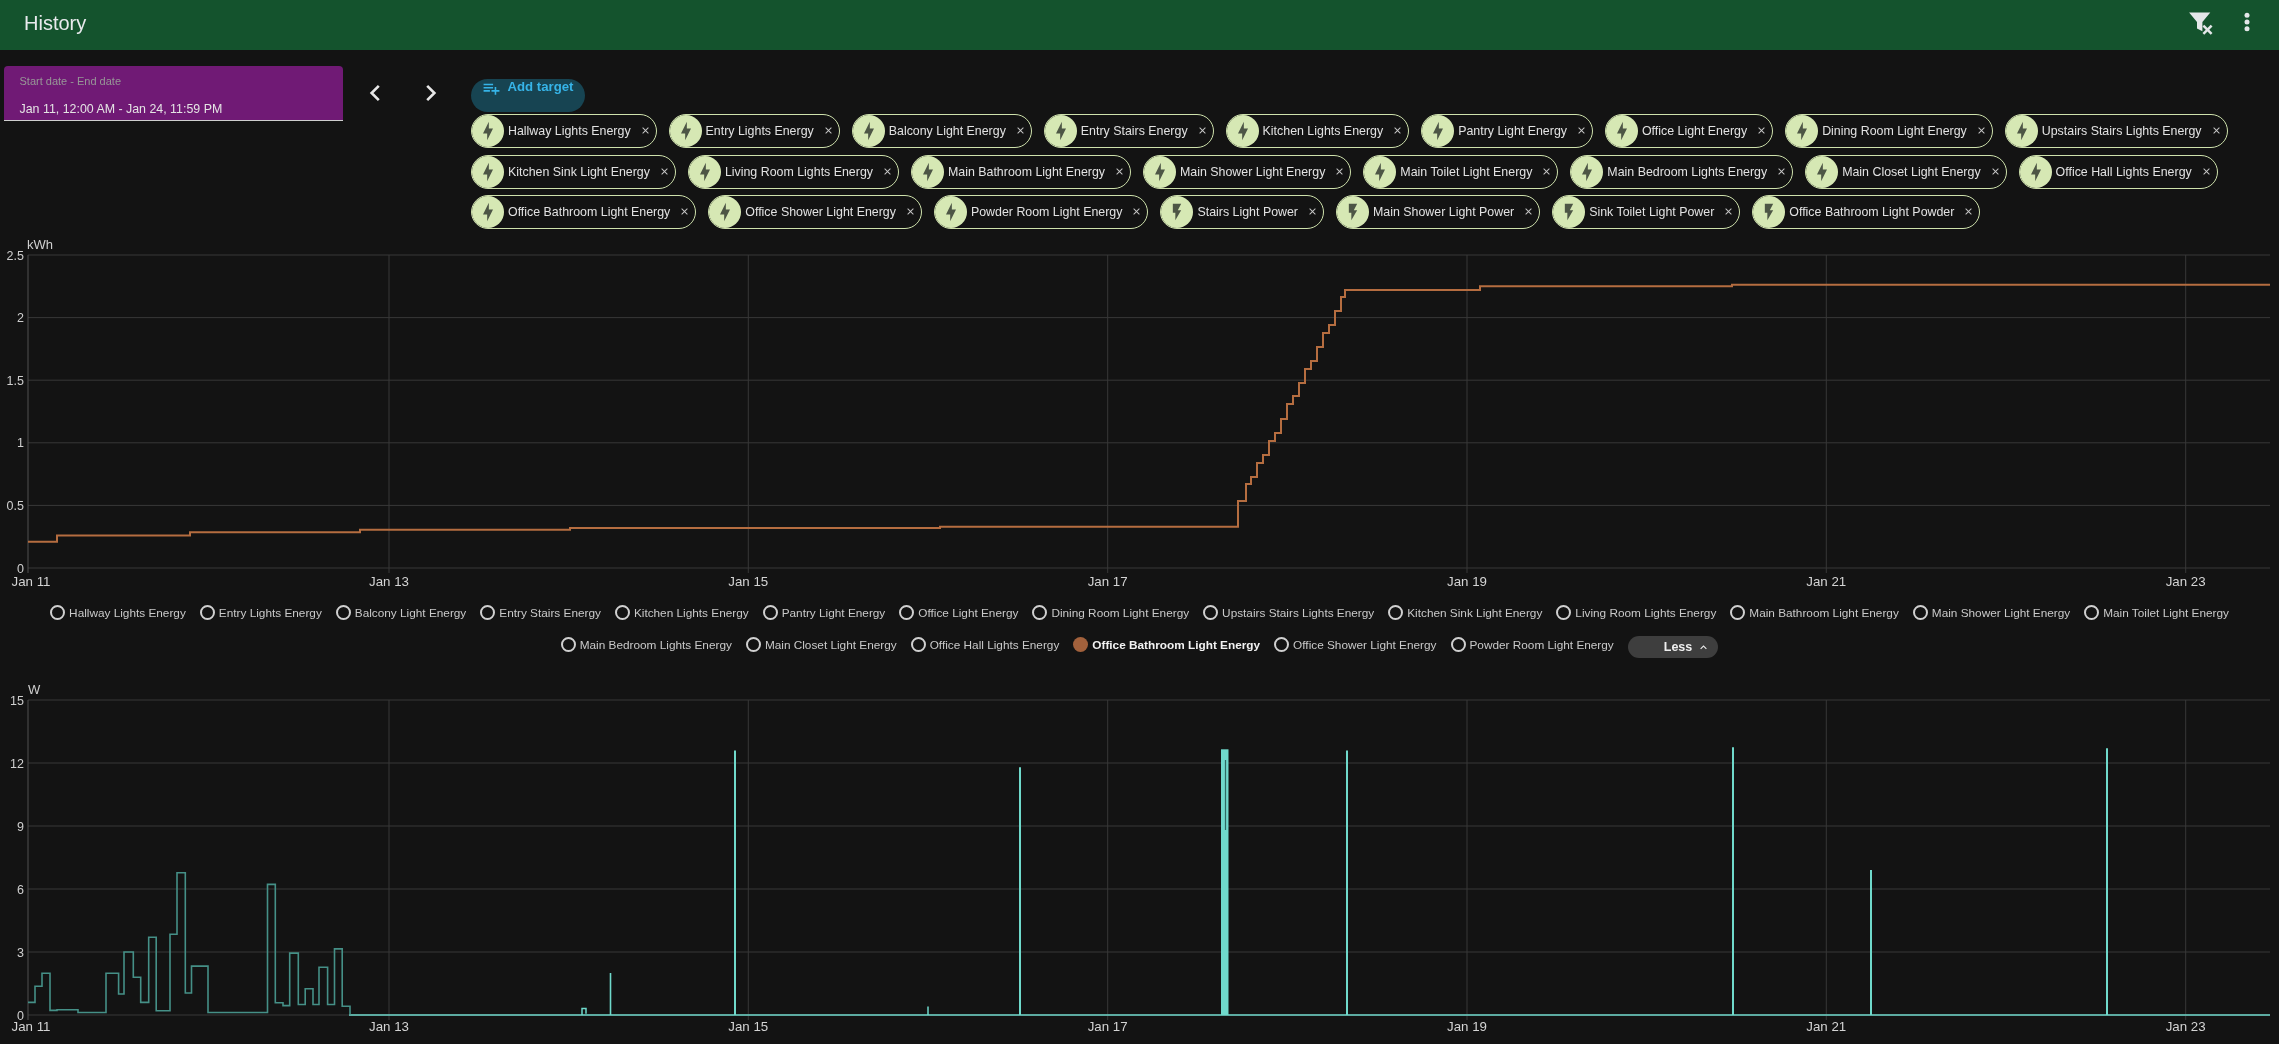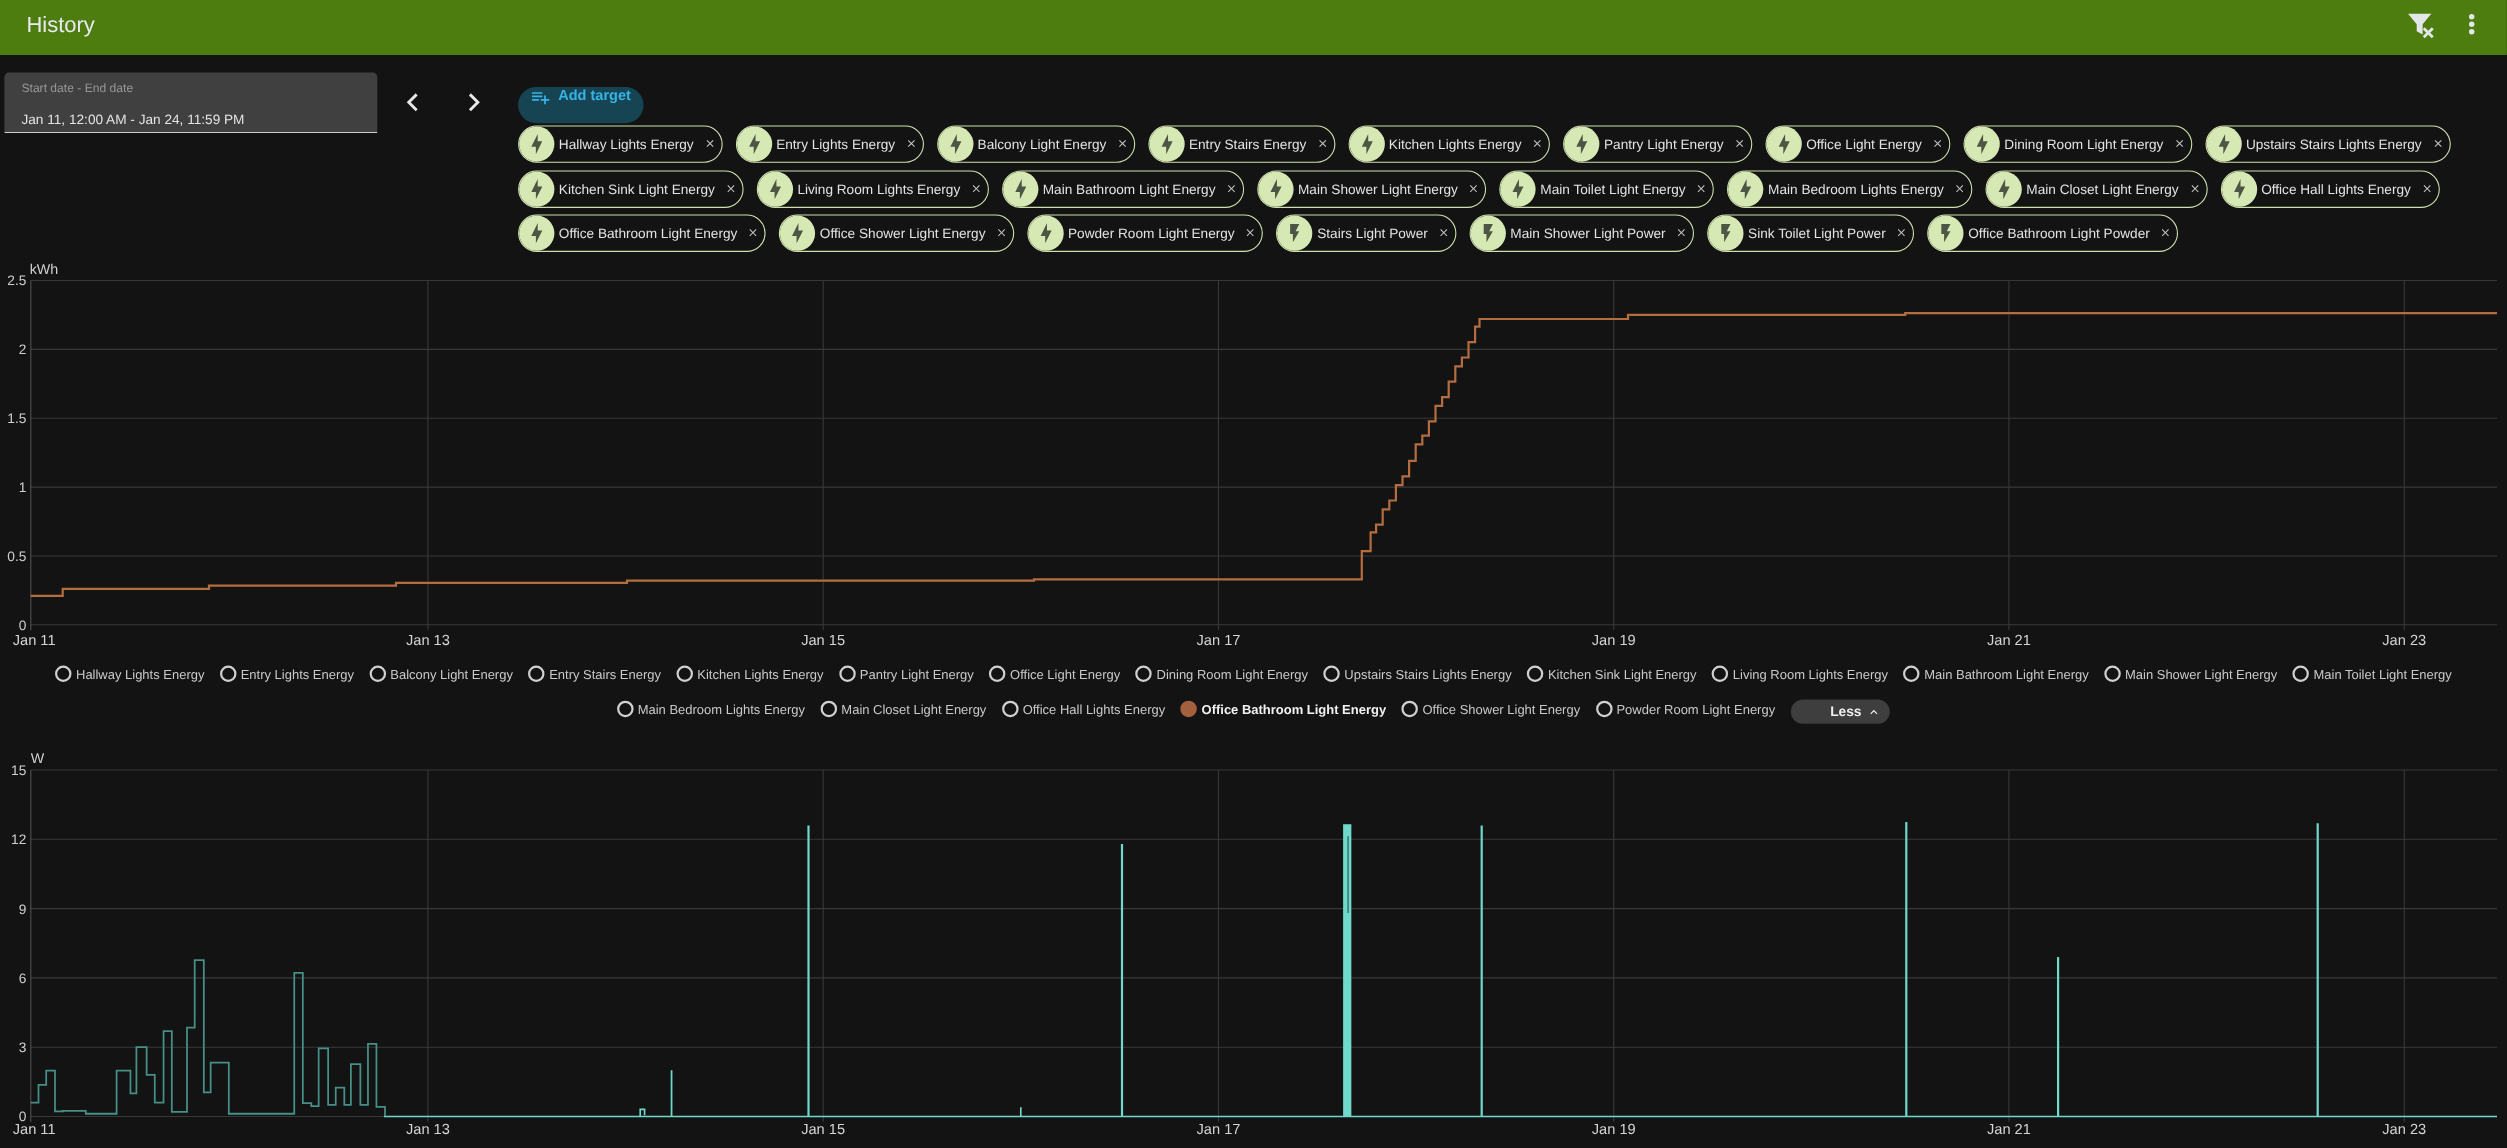--- a/index.html
+++ b/index.html
@@ -1,19 +1,19 @@
 <!DOCTYPE html>
 <html><head>
 <meta charset="utf-8">
 <style>
   html,body{margin:0;padding:0;}
   body{width:2279px;height:1044px;background:#131313;font-family:"Liberation Sans",sans-serif;position:relative;overflow:hidden;}
-  .hdr{position:absolute;left:0;top:0;width:2279px;height:50px;background:#4d7c0f;}
+  .hdr{position:absolute;left:0;top:0;width:2279px;height:50px;background:#14532d;}
   .hdr .title{position:absolute;left:24px;top:0;line-height:46px;font-size:20px;color:#e8eaed;}
-  .datefield{position:absolute;left:4px;top:66px;width:339px;height:55px;background:#404040;border-radius:4px 4px 0 0;border-bottom:1px solid #cfcfcf;box-sizing:border-box;}
+  .datefield{position:absolute;left:4px;top:66px;width:339px;height:55px;background:#701a75;border-radius:4px 4px 0 0;border-bottom:1px solid #cfcfcf;box-sizing:border-box;}
   .datefield .lab{position:absolute;left:15.5px;top:9px;font-size:11px;color:#979797;}
   .datefield .val{position:absolute;left:15.5px;top:26px;font-size:12.4px;color:#e4e4e4;margin-top:10px;}
   .chiprow{position:absolute;left:471px;display:flex;gap:12px;}
   .chip{display:inline-flex;align-items:center;height:31.5px;border:1px solid #cee1ac;border-radius:17px;padding:0 5px 0 0;box-sizing:content-box;white-space:nowrap;}
   .chip .av{width:32px;height:32px;border-radius:50%;background:#d6e8b4;display:flex;align-items:center;justify-content:center;margin:0 4px 0 0;flex:none;}
   .chip .tx{font-size:12.4px;color:#e2e2e2;}
   .chip .x{margin-left:9px;width:11px;flex:none;}
   .legrow{position:absolute;left:0;width:2279px;display:flex;justify-content:center;}
   .li{display:inline-flex;align-items:center;margin:0 7px;height:17px;}
   .li .c{width:11px;height:11px;border:2px solid #d0d0d0;border-radius:50%;margin-right:4px;flex:none;}

